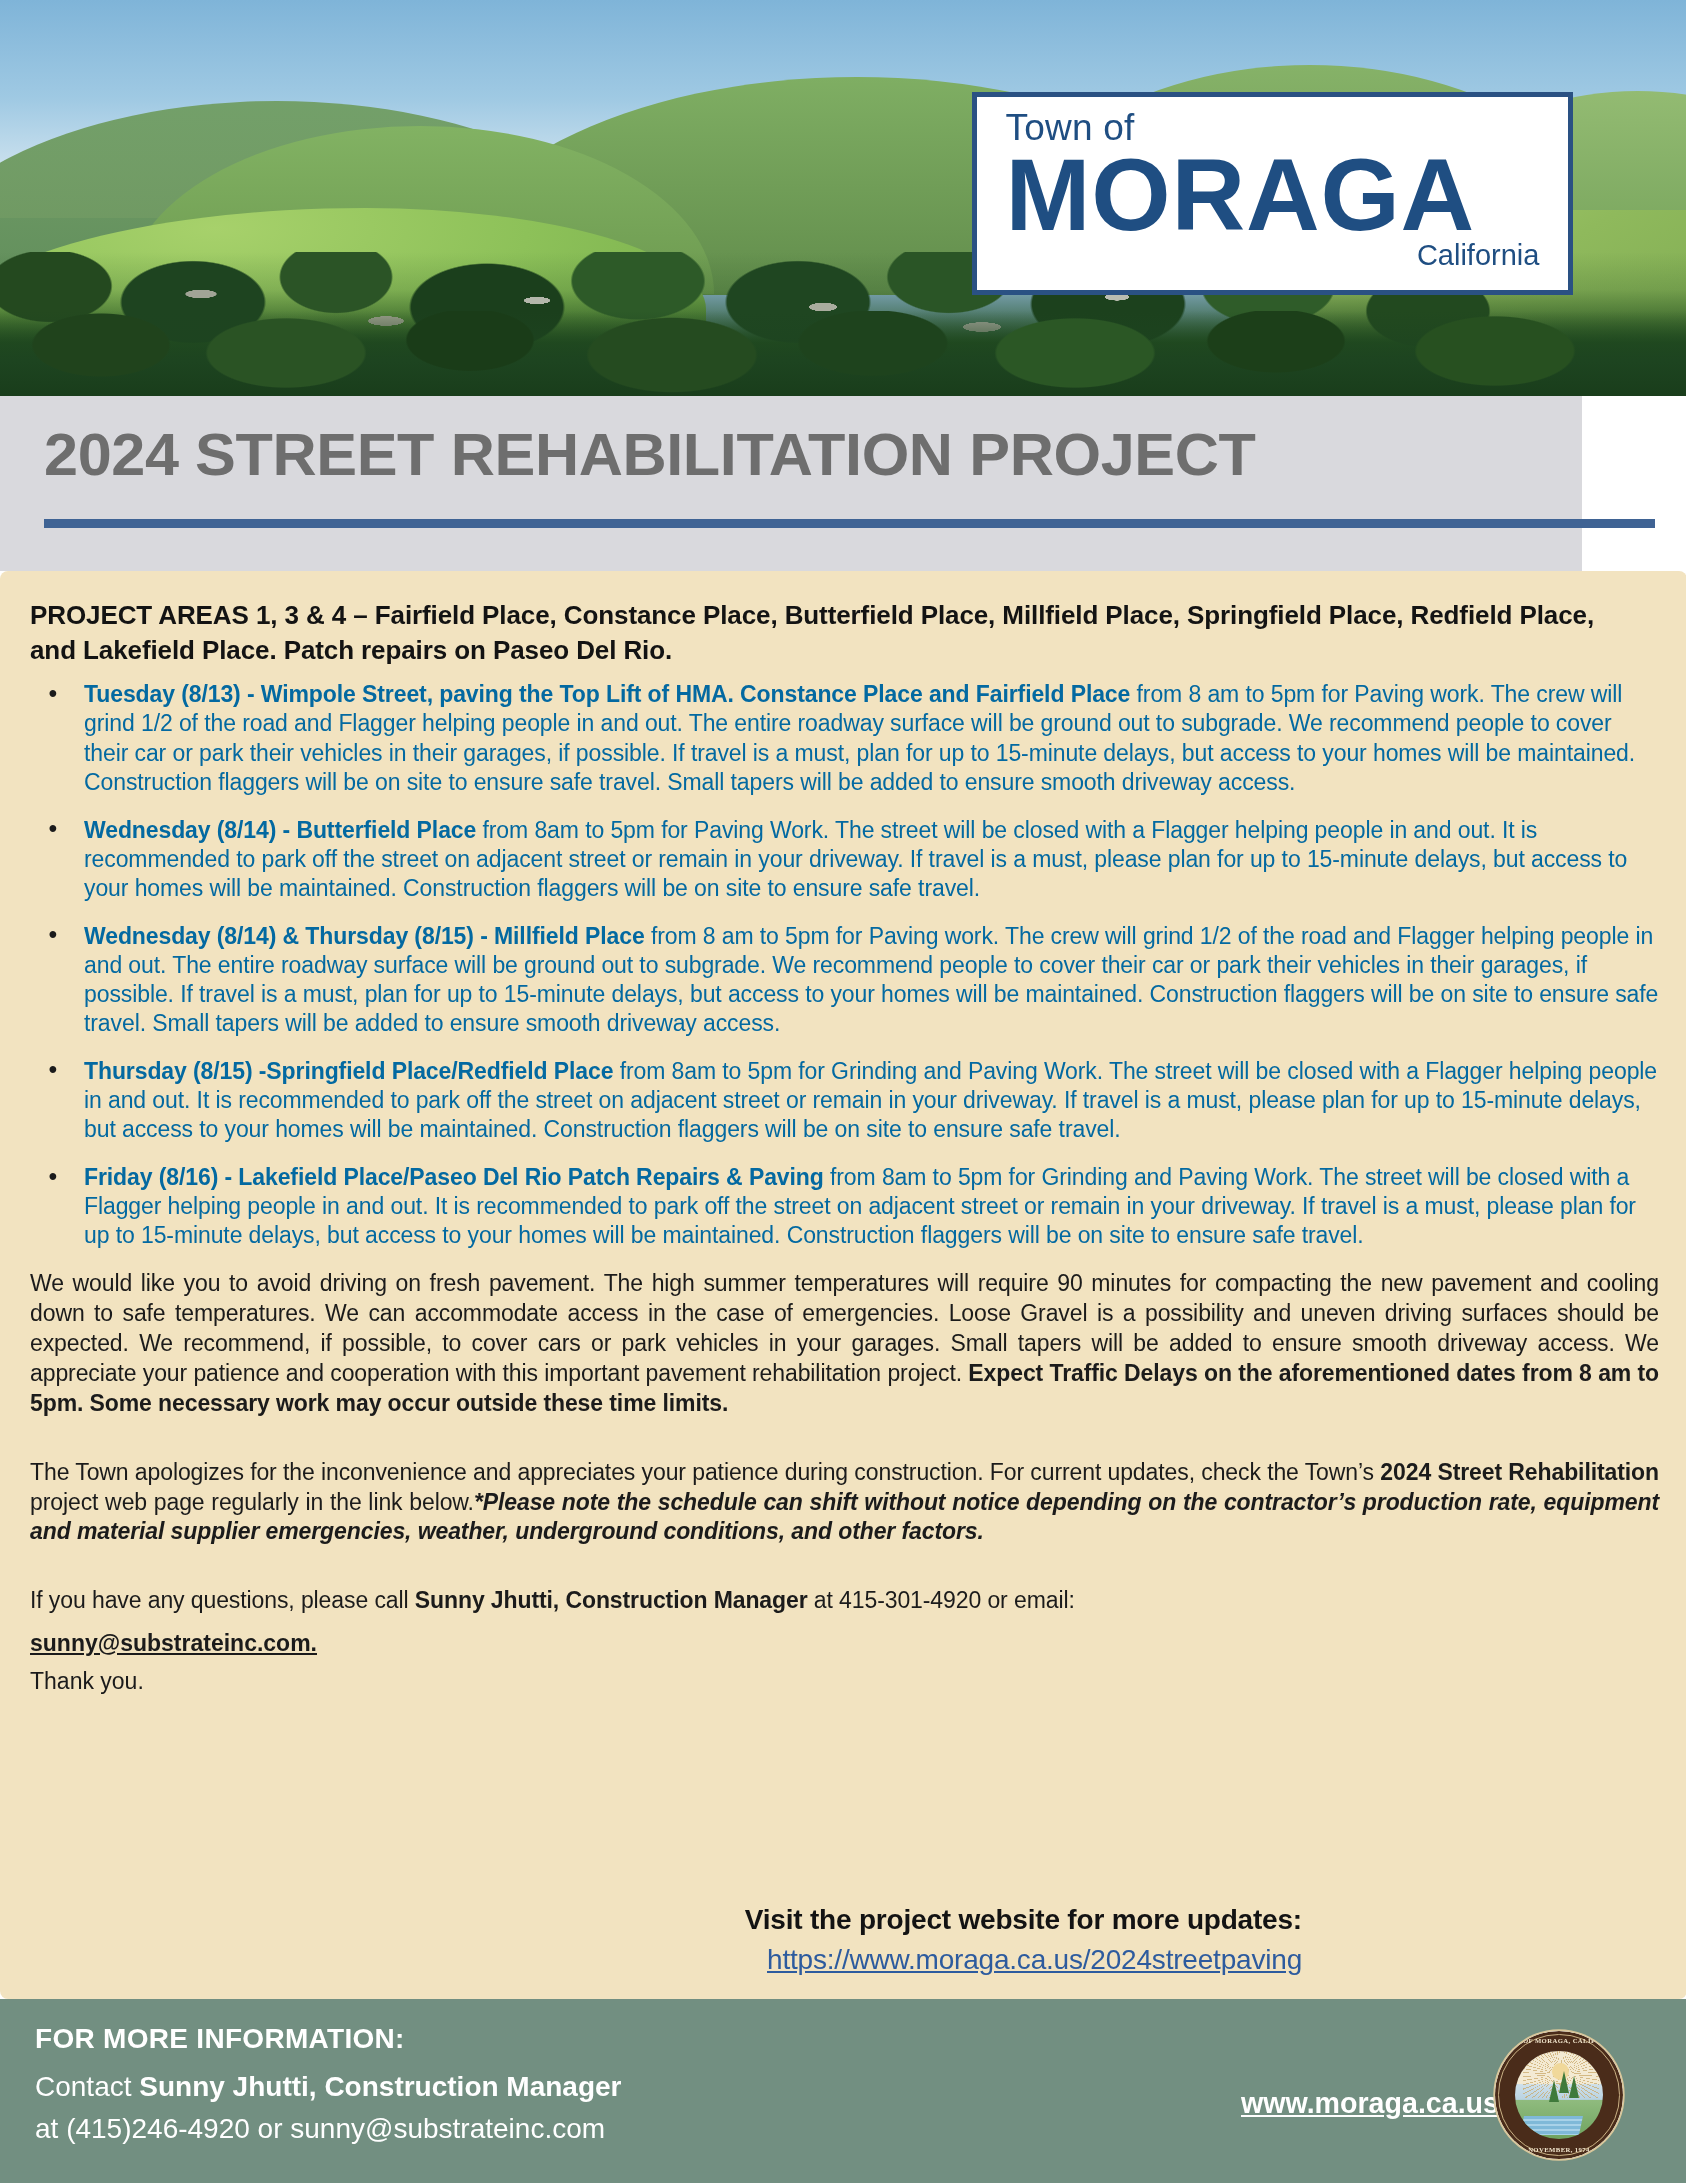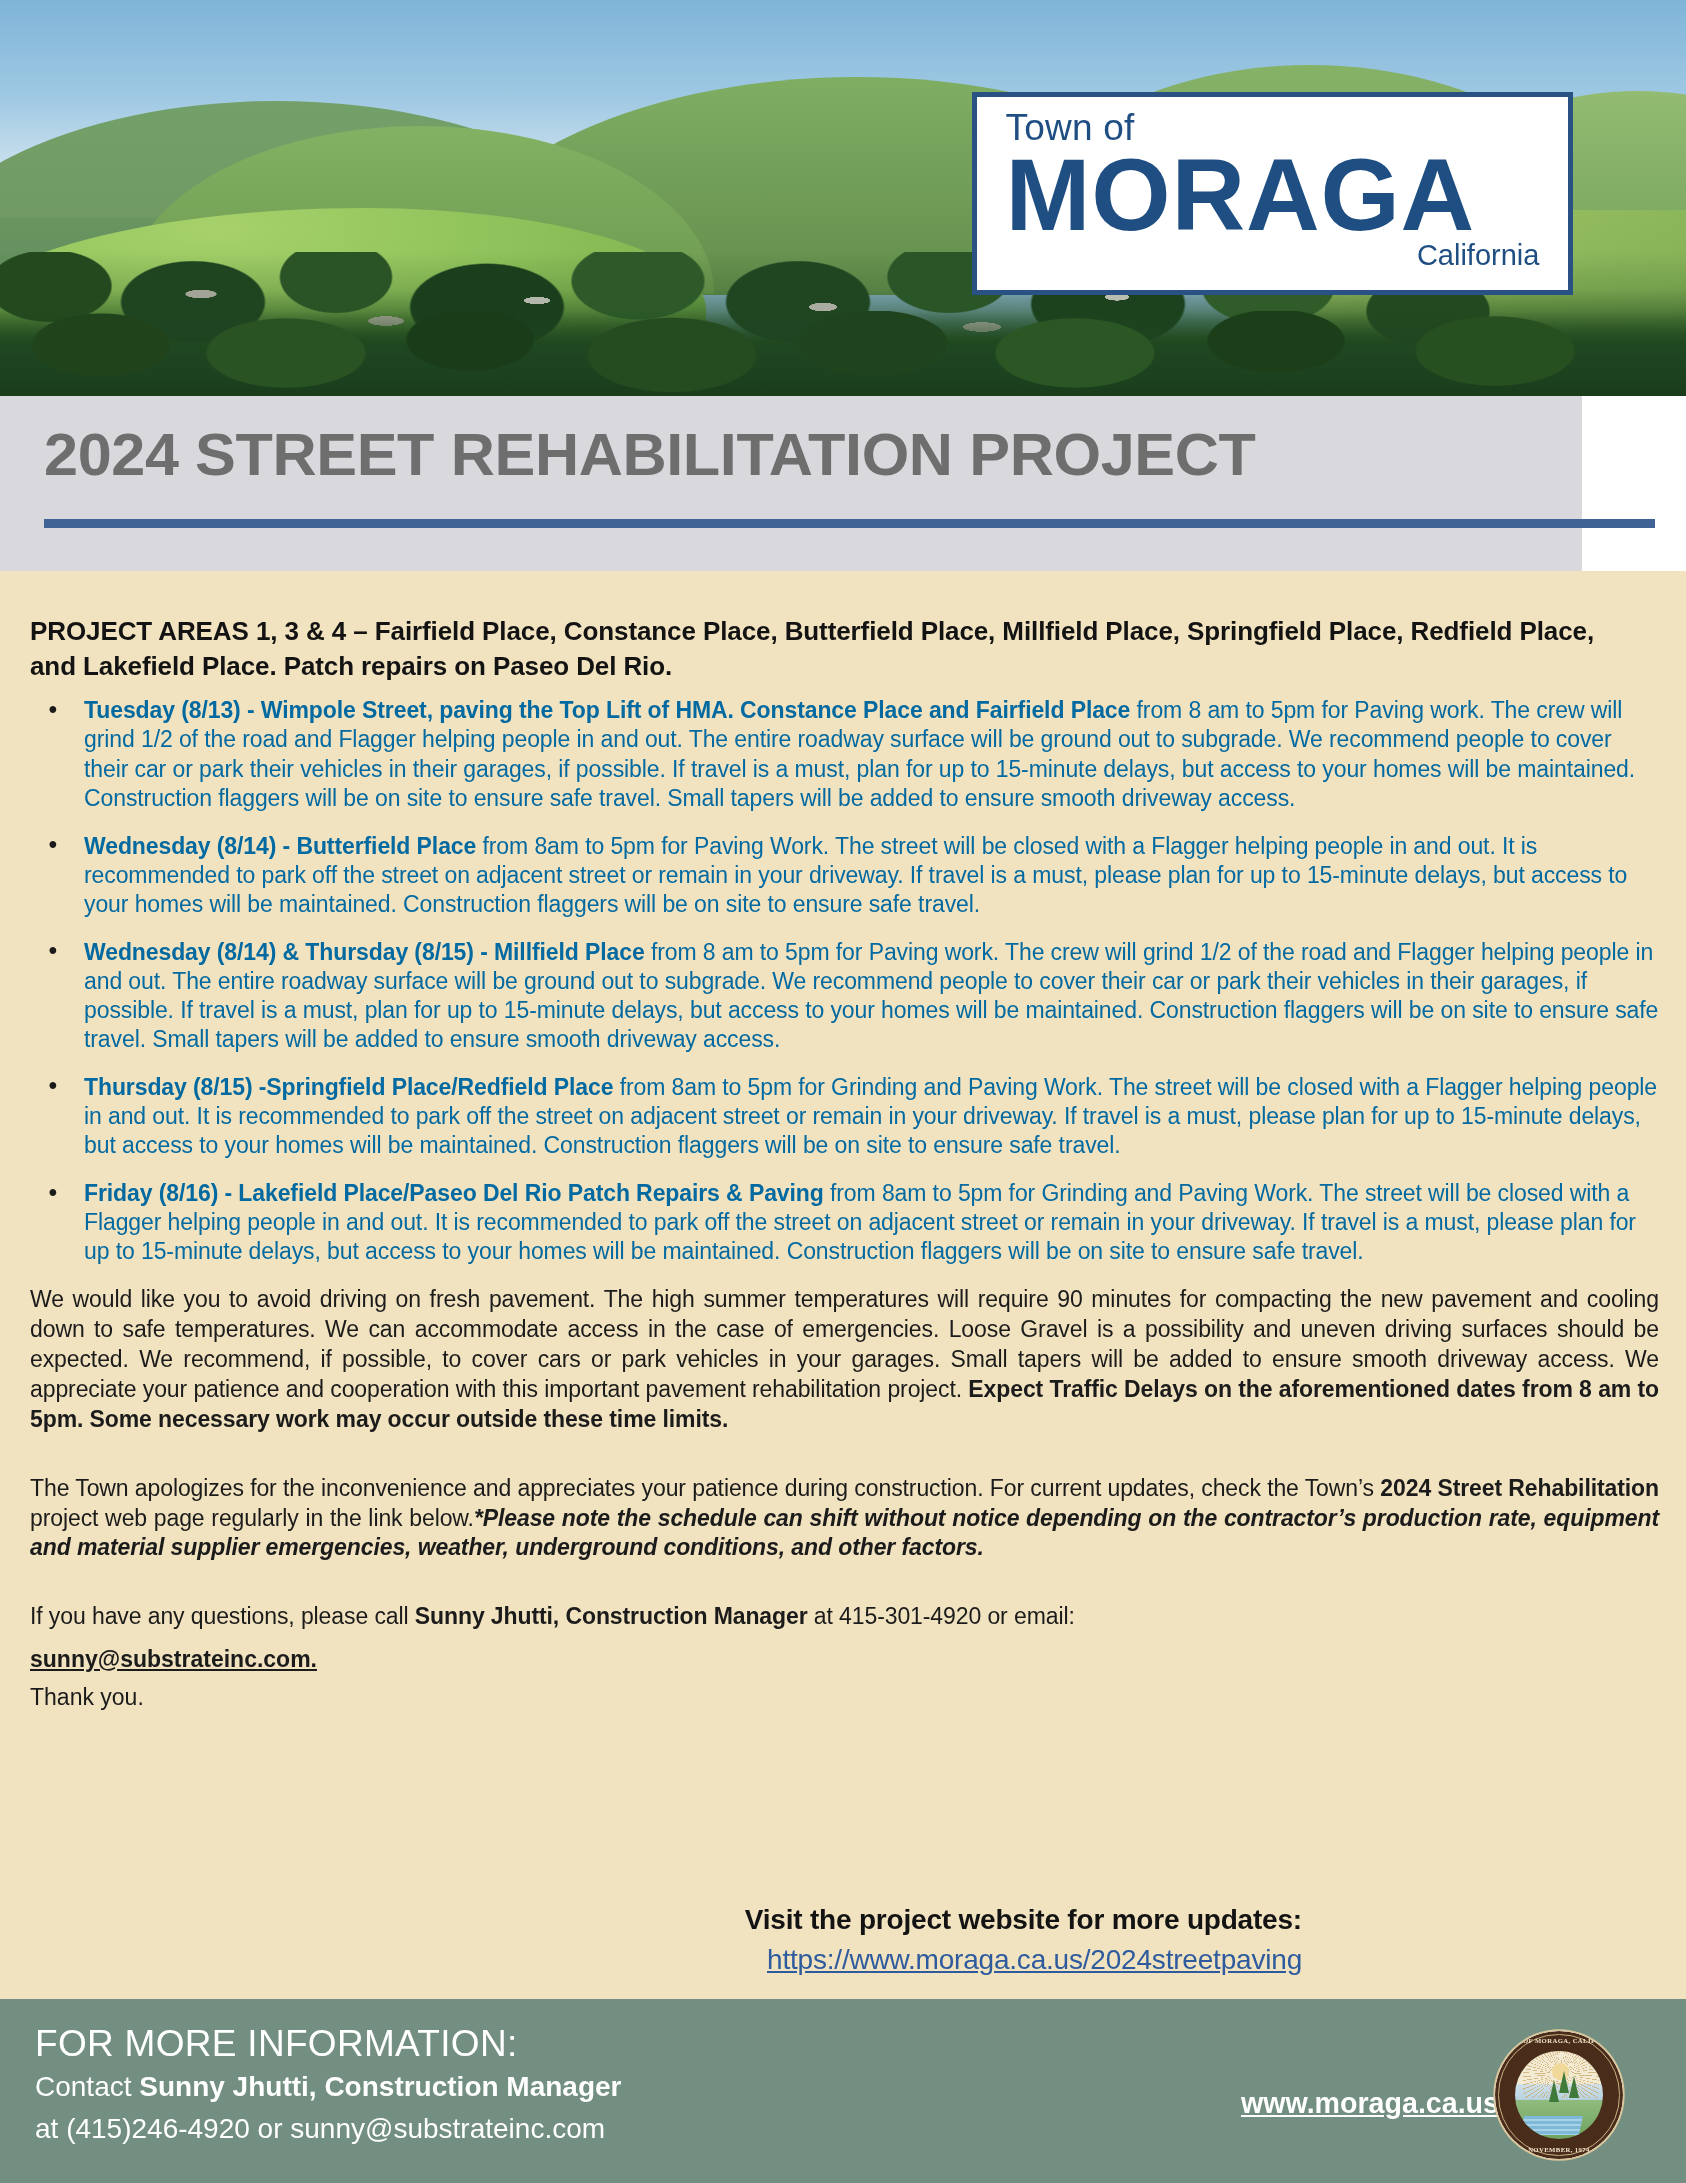--- a/index.html
+++ b/index.html
@@ -157,22 +157,23 @@
     width: 1611px; height: 9.2px;
     background: #3f6394;
   }
 
   
   .body-area {
     position: absolute;
     left: 0; top: 571px;
     width: 1687px; height: 1428px;
     background: #f2e3c0;
-    padding: 36px 25px 0 30px;
+    padding: 20px 25px 0 30px;
     box-sizing: border-box;
+    border-radius: 8px;
   }
   .proj-areas {
     font-size: 26px;
     font-weight: 700;
     color: #131313;
     line-height: 1.36;
     letter-spacing: -0.1px;
     margin: 6.7px 0 11.8px 0;
     max-width: 1579px;
   }
@@ -252,22 +253,22 @@
   
   .footer {
     position: absolute;
     left: 0; top: 1999px;
     width: 1687px; height: 185px;
     background: #728f81;
   }
   .footer-title {
     position: absolute;
     left: 35px; top: 23.5px;
-    font-size: 37px;
-    font-weight: 400;
+    font-size: 28px;
+    font-weight: 700;
     color: #ffffff;
     letter-spacing: 0.3px;
   }
   .footer-line1 {
     position: absolute;
     left: 35px; top: 72px;
     font-size: 28px;
     color: #ffffff;
   }
   .footer-line1 b { font-weight: 700; }

